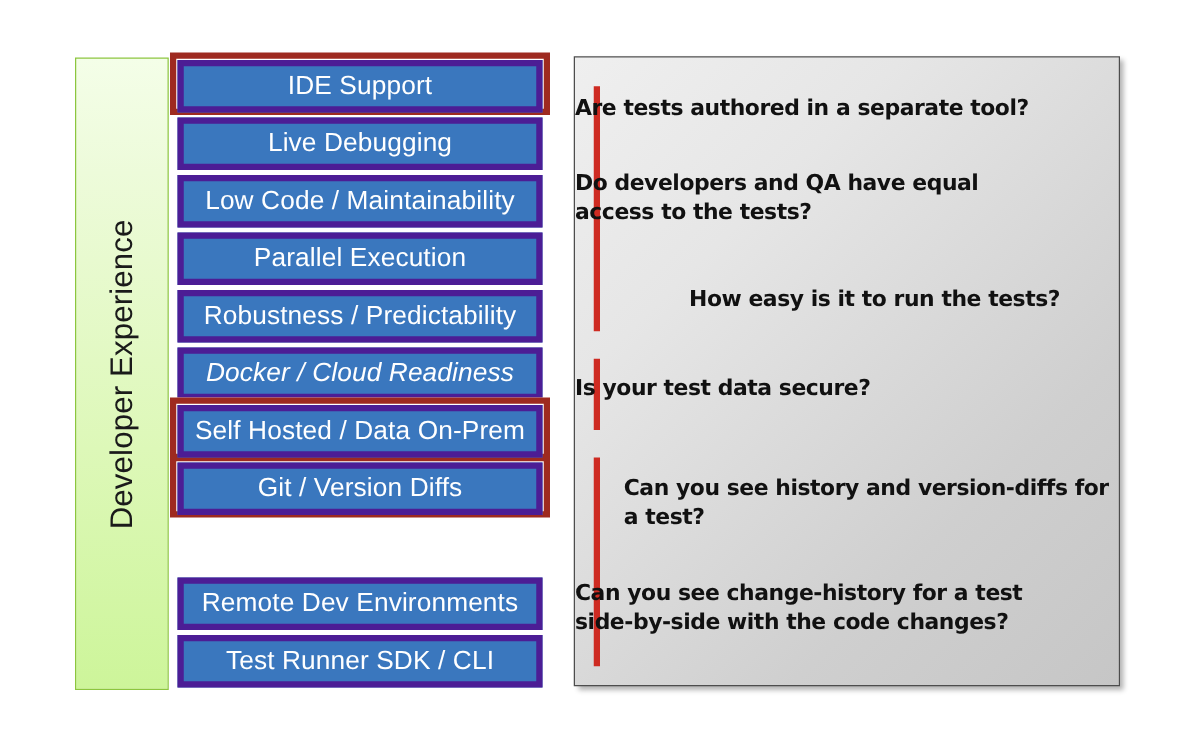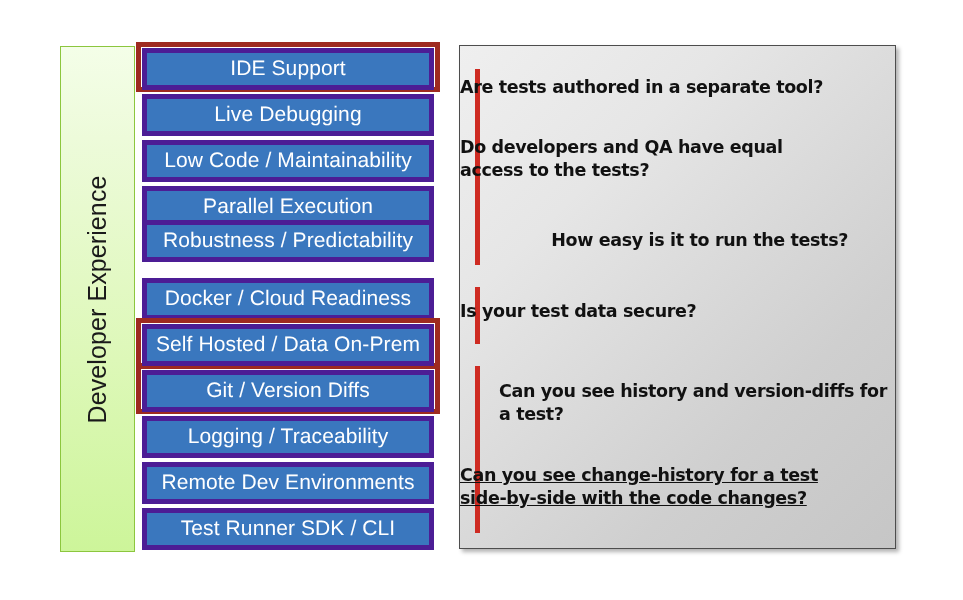--- a/index.html
+++ b/index.html
@@ -134,46 +134,43 @@
     </div>
     <div class="cap-row" style="top: 46px;">
       <div class="cap-bar">Live Debugging</div>
     </div>
     <div class="cap-row" style="top: 138px;">
       <div class="cap-bar">Parallel Execution</div>
     </div>
     <div class="cap-row" style="top: 92px;">
       <div class="cap-bar">Low Code / Maintainability</div>
     </div>
-    <div class="cap-row" style="top: 172px;">
+    <div class="cap-row" style="top: 184px;">
       <div class="cap-bar">Robustness / Predictability</div>
     </div>
-    <div class="cap-row" style="top: 230px;">
+    <div class="cap-row" style="top: 230px; font-style: italic;">
       <div class="cap-bar">Docker / Cloud Readiness</div>
     </div>
     <div class="cap-row highlight" style="top: 276px;">
       <div class="cap-bar">Self Hosted / Data On-Prem</div>
     </div>
     <div class="cap-row highlight" style="top: 322px;">
       <div class="cap-bar">Git / Version Diffs</div>
-    </div>
-    <div class="cap-row" style="top: 368px;">
-      <div class="cap-bar">Logging / Traceability</div>
     </div>
     <div class="cap-row" style="top: 414px;">
       <div class="cap-bar">Remote Dev Environments</div>
     </div>
     <div class="cap-row" style="top: 460px;">
       <div class="cap-bar">Test Runner SDK / CLI</div>
     </div>
   </div>
 
 <div id="questions-panel">
     <div class="accent-bar" style="top: 23px; height: 196px;"></div>
     <div class="question qgroup" style="top: 30px;">Are tests authored in a separate tool?</div>
     <div class="question qgroup" style="top: 90px;">Do developers and QA have equal access to the tests?</div>
     <div class="question qgroup" style="top: 183px; text-align: right;">How easy is it to run the tests?</div>
     <div class="accent-bar" style="top: 241px; height: 57px;"></div>
     <div class="question qgroup" style="top: 254px;">Is your test data secure?</div>
     <div class="accent-bar" style="top: 320px; height: 167px;"></div>
     <div class="question qgroup" style="top: 334px; padding-left: 39px;">Can you see history and version-diffs for a test?</div>
-    <div class="question qgroup" style="top: 418px; text-decoration: underline;">Can you see change-history for a test side-by-side with the code changes?</div>
+    <div class="question qgroup" style="top: 418px;">Can you see change-history for a test side-by-side with the code changes?</div>
   </div>
 
 </body></html>

